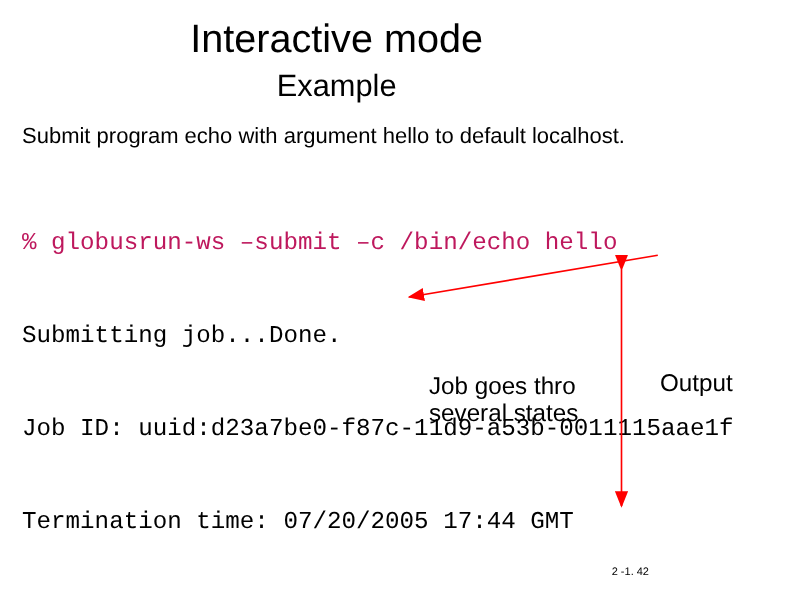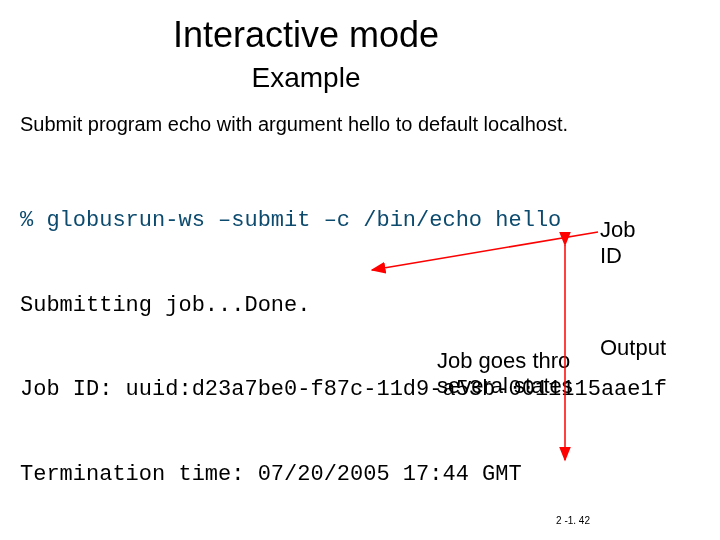--- a/index.html
+++ b/index.html
@@ -2,21 +2,21 @@
 <html><head>
 <meta charset="utf-8">
 <style>
   * { margin: 0; padding: 0; box-sizing: border-box; }
   html, body { width: 720px; height: 540px; background: #fff; font-family: Arial, Helvetica, sans-serif; color: #000; }
   .slide { position: relative; width: 612px; height: 540px; padding: 10px 20px 20px 20px; }
   .title { text-align: center; font-size: 36px; font-weight: 400; margin-top: 4px; }
   .subtitle { text-align: center; font-size: 28px; font-weight: 400; margin-top: 6px; margin-bottom: 18px; }
   .desc { font-size: 20px; line-height: 1.25; margin-bottom: 14px; }
   .term { font-family: "Courier New", Courier, monospace; font-size: 22px; line-height: 1.28; white-space: pre; }
-  .cmd { color: #0c4a6e; }
+  .cmd { color: #be185d; }
   .annot { position: absolute; font-family: Arial, Helvetica, sans-serif; font-size: 22px; color: #000; }
   .footer { position: absolute; right: 22px; bottom: 14px; font-size: 10px; }
   svg.overlay { position: absolute; left: 0; top: 0; width: 720px; height: 540px; pointer-events: none; }
 </style>
 </head>
 <body>
 
 <div class="slide">
   <h1 class="title">Interactive mode</h1>
   <h2 class="subtitle">Example</h2>
@@ -26,23 +26,22 @@
     <div class="cmd">% globusrun-ws –submit –c /bin/echo hello</div>
     <div>Submitting job...Done.</div>
     <div>Job ID: uuid:d23a7be0-f87c-11d9-a53b-0011115aae1f</div>
     <div>Termination time: 07/20/2005 17:44 GMT</div>
     
     
     
     
   </div>
 
-  <div class="annot" style="left:600px; top:217px;">Job ID</div>
   <div class="annot" style="left:600px; top:335px;">Output</div>
-  <div class="annot" style="left:390px; top:348px; line-height:1.15;margin-left:47px;">
+  <div class="annot" style="left:390px; top:338px; line-height:1.15;">
     <span>Job goes thro</span><br>
     <span>several states</span>
   </div>
 
   <div class="footer">2 -1. 42</div>
 
   <svg class="overlay" viewBox="0 0 720 540">
     <defs>
       <marker id="ah" markerWidth="10" markerHeight="8" refX="9" refY="4" orient="auto">
         <path d="M0,0 L10,4 L0,8 Z" fill="#ff0000"></path>

